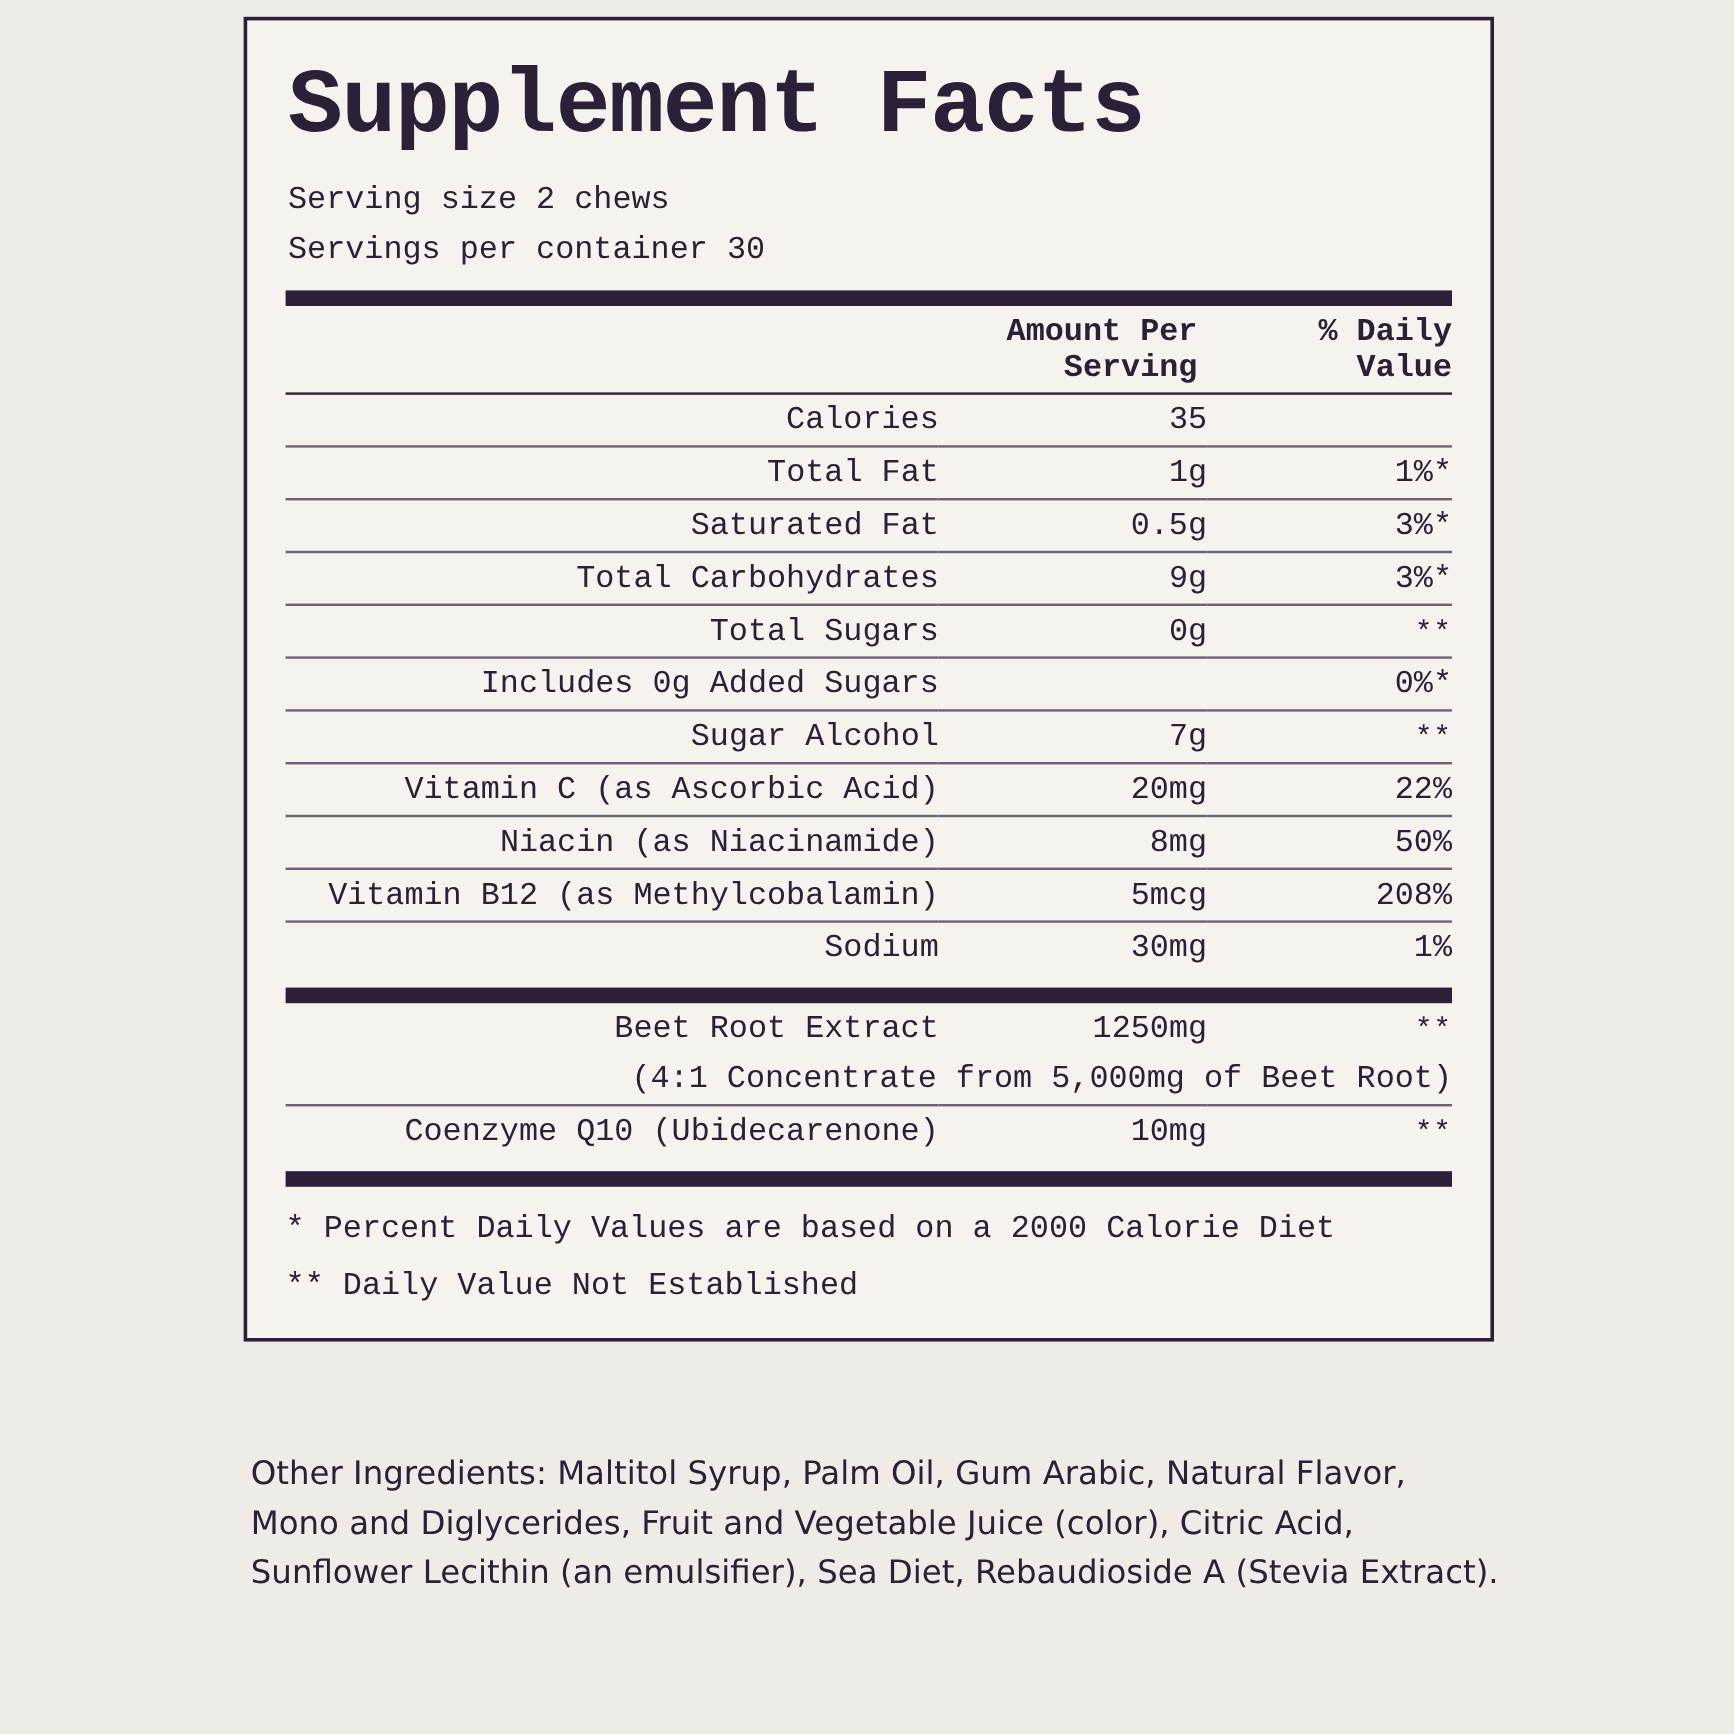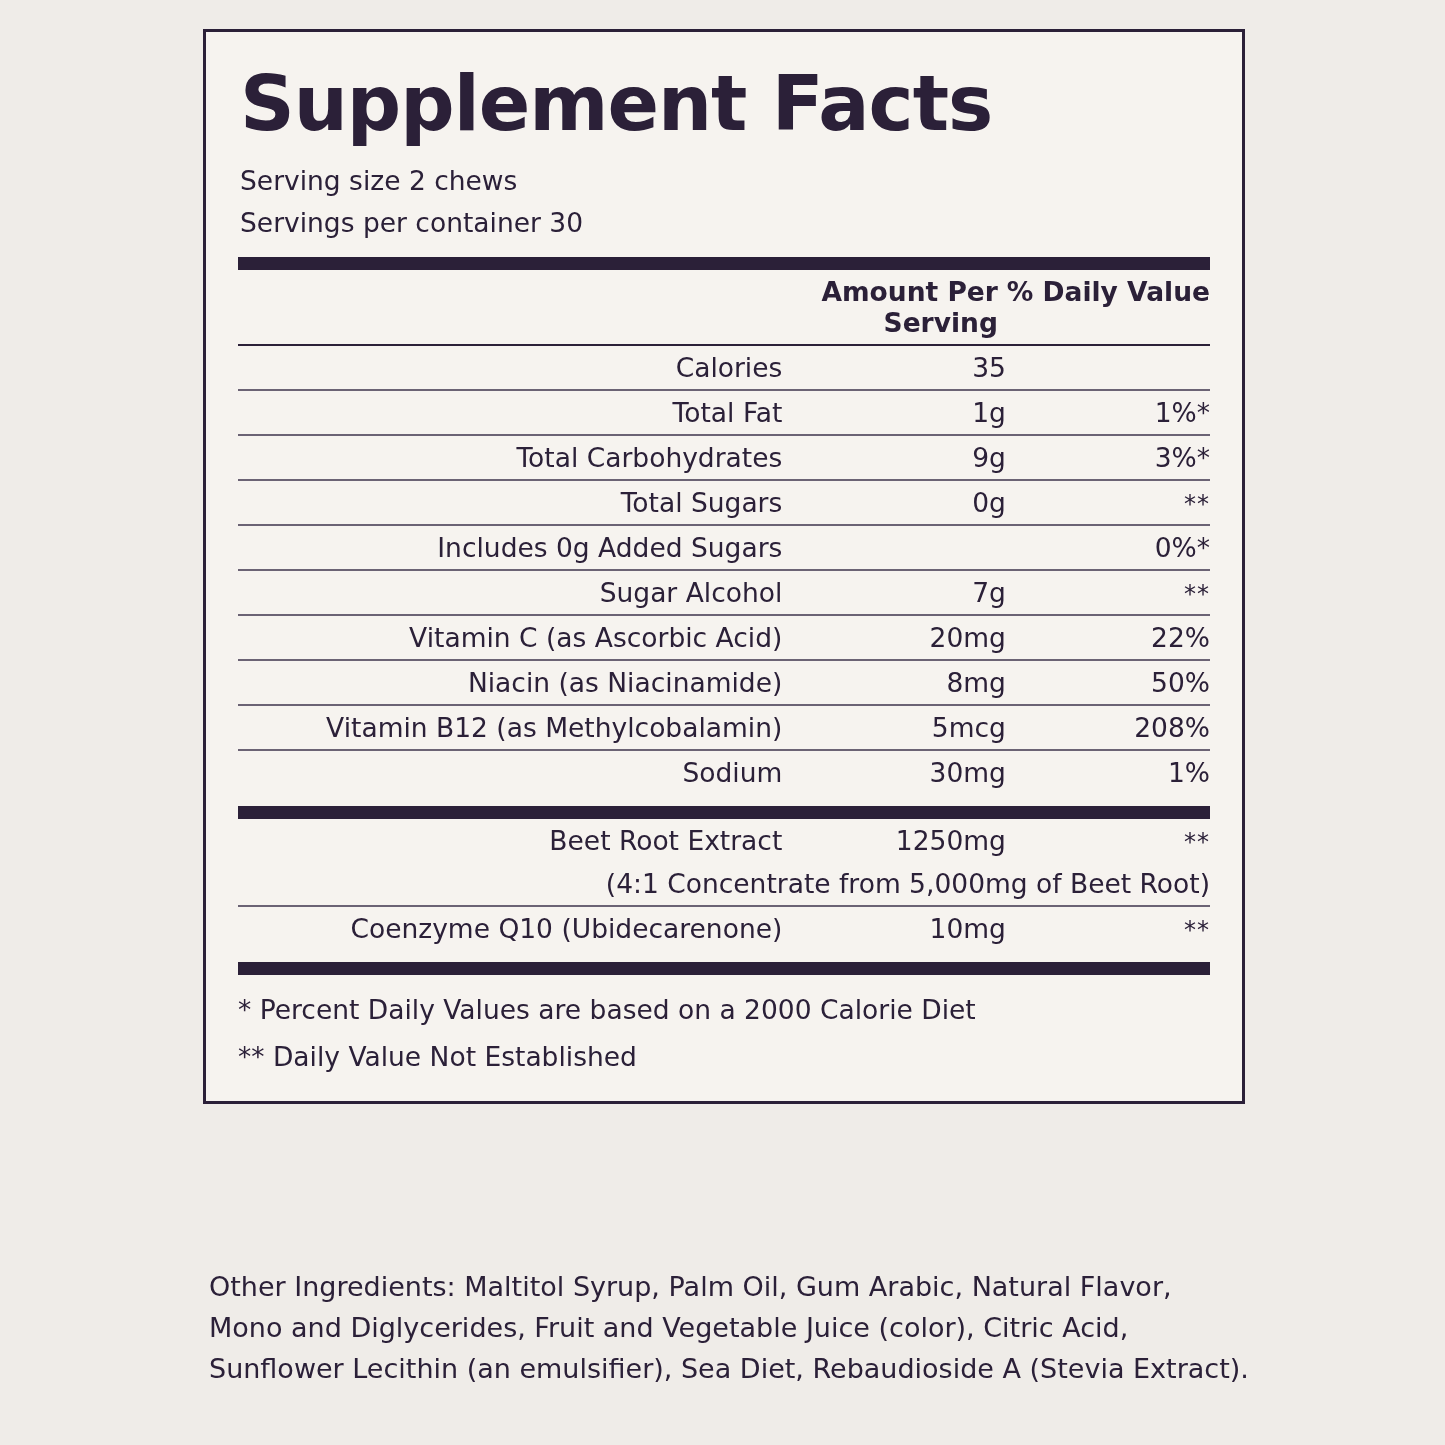--- a/index.html
+++ b/index.html
@@ -16,26 +16,27 @@
   }
   .page {
     position: relative;
     width: 1445px;
     height: 1445px;
     box-sizing: border-box;
   }
   .panel {
     position: absolute;
     left: 203px;
-    top: 29px;
+    top: 14px;
     width: 1042px;
     box-sizing: border-box;
     border: 3px solid #2b2038;
     background: #f6f3ef;
     padding: 26px 32px 22px 32px;
+    font-family: Liberation Mono, monospace;
   }
   .title {
     font-size: 76px;
     font-weight: 700;
     line-height: 1.0;
     letter-spacing: -1px;
     margin: 8px 0 18px 2px;
   }
   .serving-line {
     font-size: 26.5px;
@@ -82,21 +83,21 @@
   .rowline td { border-bottom: 2px solid #6b6374; }
   .footnotes {
     font-size: 26.5px;
     line-height: 1.62;
     margin-top: 14px;
     margin-left: 0px;
   }
   .other {
     position: absolute;
     left: 209px;
-    top: 1266px;
+    top: 1208px;
     width: 1060px;
     font-size: 27px;
     line-height: 1.52;
   }
   .other p { margin: 0; }
   .other p.gap { margin-top: 38px; }
   i { font-style: italic; }
 </style>
 </head>
 <body>
@@ -130,20 +131,25 @@
         <td class="name">Calories</td>
         <td class="amt">35</td>
         <td class="dv"></td>
       </tr>
       <tr class="rowline">
         <td class="name">Total Fat</td>
         <td class="amt">1g</td>
         <td class="dv">1%*</td>
       </tr>
       <tr class="rowline">
+        <td class="name indent1">Saturated Fat</td>
+        <td class="amt">0.5g</td>
+        <td class="dv">3%*</td>
+      </tr>
+      <tr class="rowline">
         <td class="name">Total Carbohydrates</td>
         <td class="amt">9g</td>
         <td class="dv">3%*</td>
       </tr>
       <tr class="rowline">
         <td class="name indent1">Total Sugars</td>
         <td class="amt">0g</td>
         <td class="dv dagger">**</td>
       </tr>
       <tr class="rowline">

